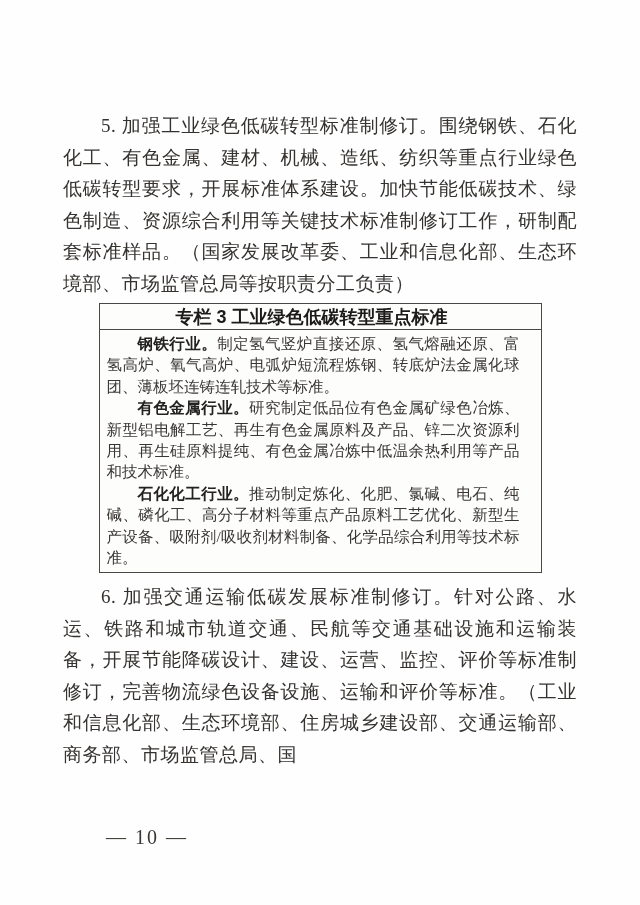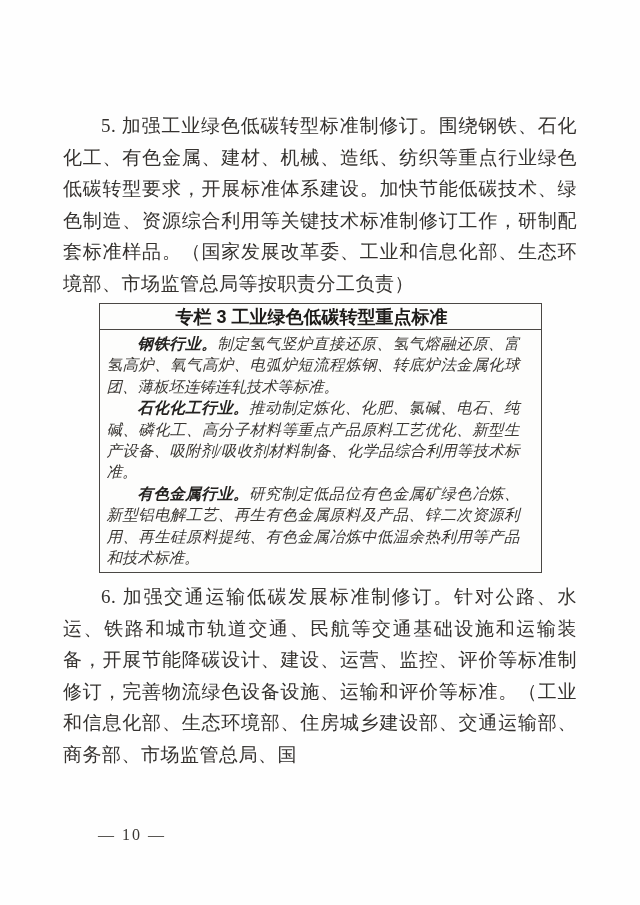--- a/index.html
+++ b/index.html
@@ -39,60 +39,59 @@
     font-weight: bold;
     color: #1d1b19;
     text-align: center;
     line-height: 24px;
     padding: 1px 17px 0 0;
     border-bottom: 1.5px solid #4a4744;
     font-family: "Liberation Sans", "DejaVu Sans", sans-serif;
   }
   .column-box-body {
     padding: 3px 21px 4px 7px;
-    font-style: italic;
   }
   .box-para {
     margin: 0;
     font-size: 15.5px;
     line-height: 21.4px;
     text-align: justify;
     text-indent: 2em;
     color: #3a3733;
   }
   .box-para .lead {
     font-weight: bold;
     color: #242220;
   }
   .para-6 {
     margin-top: 7px;
   }
   .page-number {
     position: absolute;
-    left: 98px;
+    left: 106px;
     top: 826px;
-    font-size: 16px;
+    font-size: 20px;
     letter-spacing: 2px;
     color: #3a3733;
   }
 </style>
 </head>
 <body>
 
 <div class="page">
   <div class="content">
 
     <p class="body-para">5. 加强工业绿色低碳转型标准制修订。围绕钢铁、石化化工、有色金属、建材、机械、造纸、纺织等重点行业绿色低碳转型要求，开展标准体系建设。加快节能低碳技术、绿色制造、资源综合利用等关键技术标准制修订工作，研制配套标准样品。（国家发展改革委、工业和信息化部、生态环境部、市场监管总局等按职责分工负责）</p>
 
     <div class="column-box">
       <div class="column-box-title">专栏 3  工业绿色低碳转型重点标准</div>
       <div class="column-box-body">
         <p class="box-para"><span class="lead">钢铁行业。</span><span>制定氢气竖炉直接还原、氢气熔融还原、富氢高炉、氧气高炉、电弧炉短流程炼钢、转底炉法金属化球团、薄板坯连铸连轧技术等标准。</span></p>
+        <p class="box-para"><span class="lead">有色金属行业。</span><span>研究制定低品位有色金属矿绿色冶炼、新型铝电解工艺、再生有色金属原料及产品、锌二次资源利用、再生硅原料提纯、有色金属冶炼中低温余热利用等产品和技术标准。</span></p>
         <p class="box-para"><span class="lead">石化化工行业。</span><span>推动制定炼化、化肥、氯碱、电石、纯碱、磷化工、高分子材料等重点产品原料工艺优化、新型生产设备、吸附剂/吸收剂材料制备、化学品综合利用等技术标准。</span></p>
-        <p class="box-para"><span class="lead">有色金属行业。</span><span>研究制定低品位有色金属矿绿色冶炼、新型铝电解工艺、再生有色金属原料及产品、锌二次资源利用、再生硅原料提纯、有色金属冶炼中低温余热利用等产品和技术标准。</span></p>
       </div>
     </div>
 
     <p class="body-para para-6">6. 加强交通运输低碳发展标准制修订。针对公路、水运、铁路和城市轨道交通、民航等交通基础设施和运输装备，开展节能降碳设计、建设、运营、监控、评价等标准制修订，完善物流绿色设备设施、运输和评价等标准。（工业和信息化部、生态环境部、住房城乡建设部、交通运输部、商务部、市场监管总局、国</p>
 
   </div>
 
   <div class="page-number">— 10 —</div>
 </div>
 

